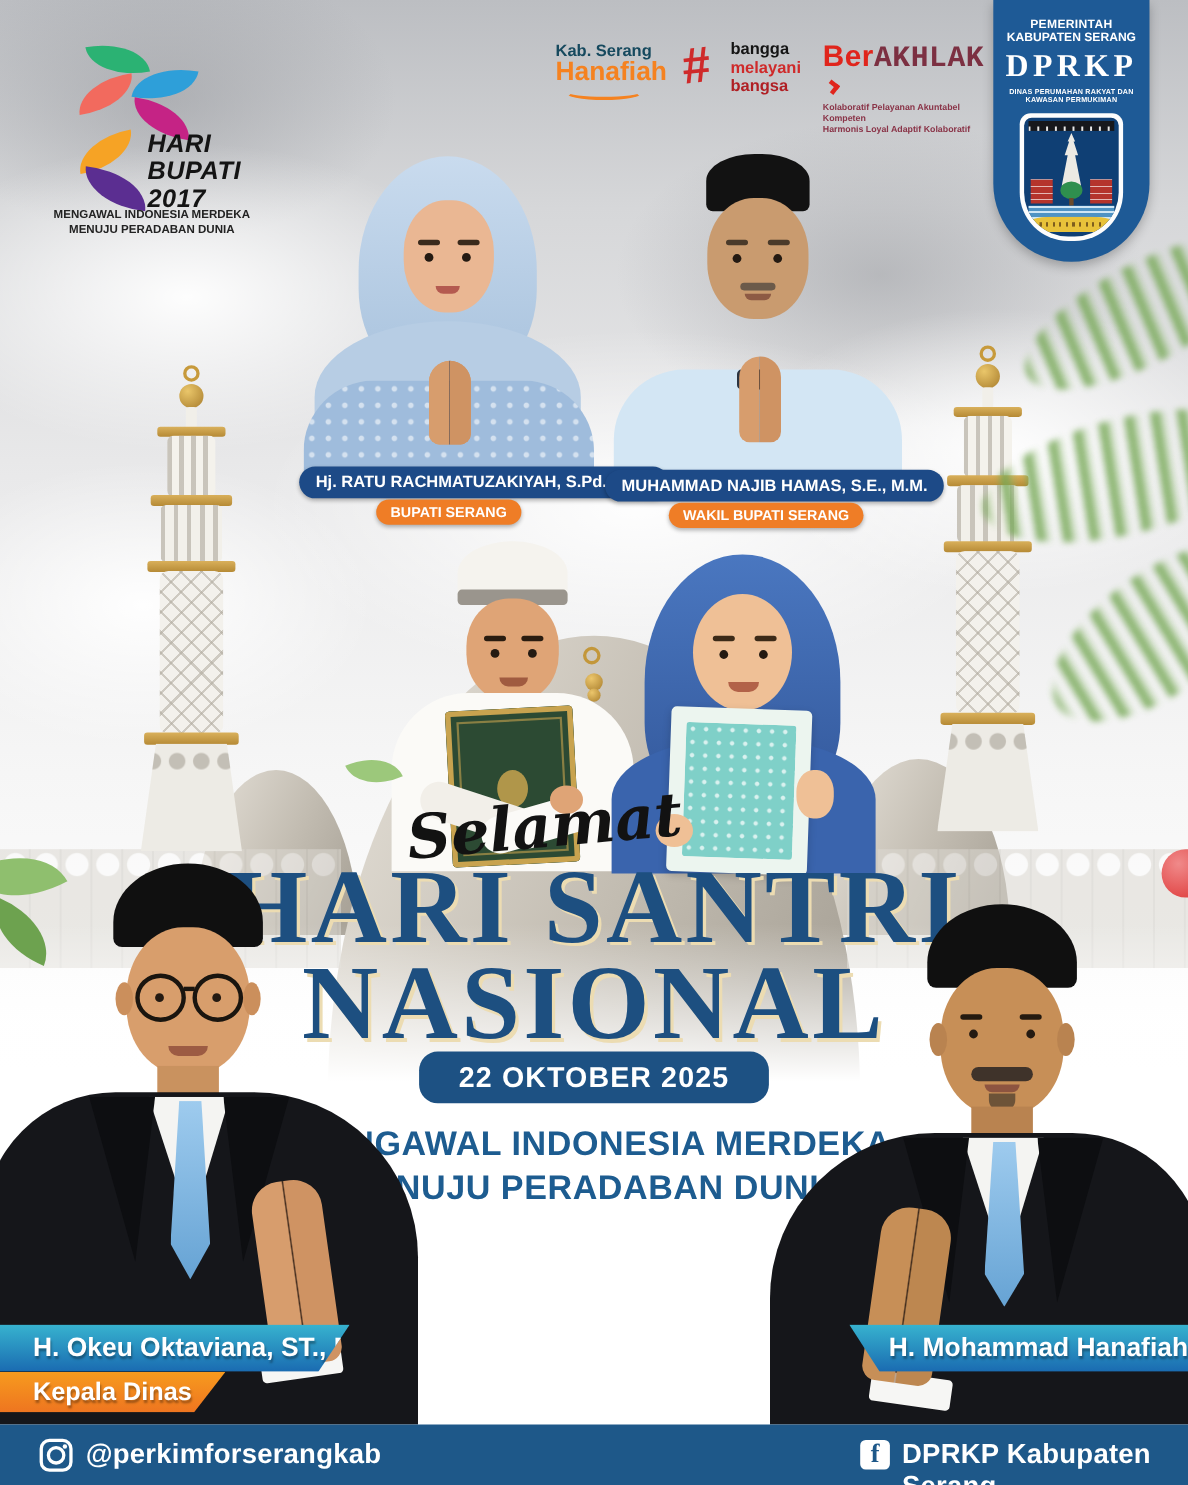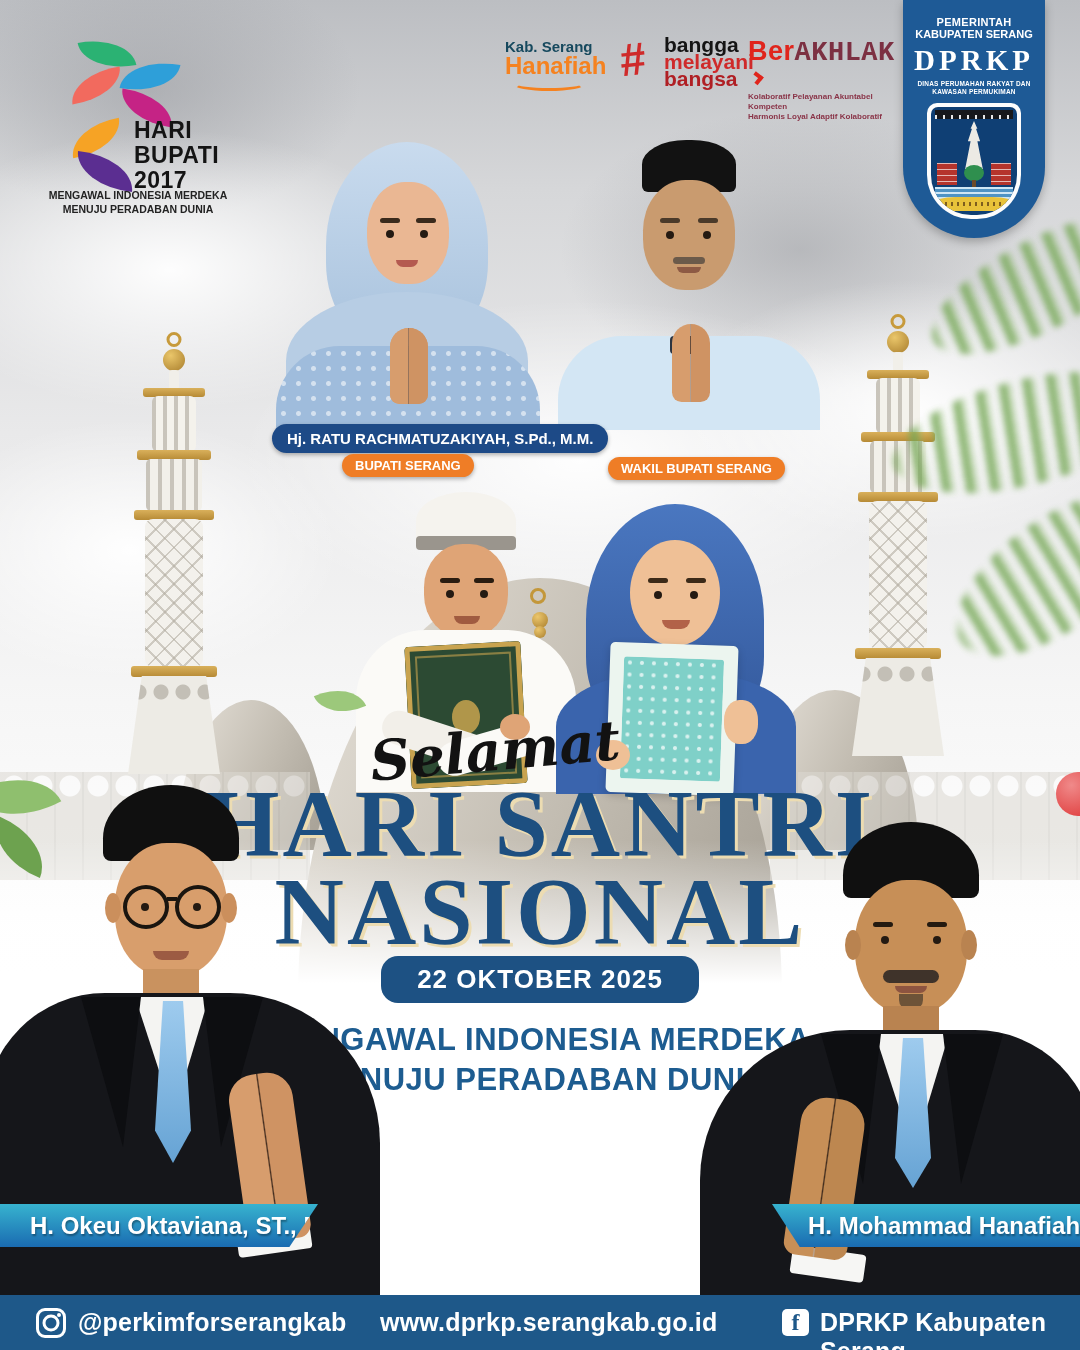--- a/index.html
+++ b/index.html
@@ -50,29 +50,29 @@
   .m-base { top:344px; width:92px; height:98px; background:#edebe5;
     background-image:radial-gradient(circle at 11px 16px, rgba(185,180,170,.8) 7px, transparent 8px);
     background-size:22px 98px; clip-path:polygon(15% 0, 85% 0, 100% 100%, 0 100%); }
 
   
   .frond { position:absolute; border-radius:50%; filter:blur(3px); opacity:.85;
     background:repeating-linear-gradient(95deg, rgba(118,168,86,.95) 0 9px, rgba(146,190,116,.35) 9px 14px, rgba(118,168,86,0) 14px 24px); }
 
   
   .leaf { position:absolute; }
-  .hs-title { position:absolute; font-weight:bold; color:#141414; font-size:23px; line-height:25px; letter-spacing:.5px; }
+  .hs-title { position:absolute; font-weight:bold; color:#141414; font-size:23px; line-height:25px; letter-spacing:.5px;font-style:italic; }
   .hs-tag { position:absolute; width:240px; text-align:center; font-size:10.5px; font-weight:bold; color:#232323; line-height:14px; }
 
   
   .ks1 { font-size:15px; font-weight:bold; color:#16495e; }
   .ks2 { font-size:24px; font-weight:bold; color:#f58220; line-height:22px; }
   .ks-arc { width:72px; height:14px; border:3px solid transparent; border-bottom:3px solid #f58220; border-radius:50%; margin-left:8px; }
   .bg-hash { position:absolute; font-size:46px; font-weight:bold; color:#cf2a2a; transform:rotate(-6deg); }
-  .bg-lines { position:absolute; font-size:21px; font-weight:bold; line-height:17px; }
+  .bg-lines { position:absolute; font-size:15px; font-weight:bold; line-height:17px; }
   .bg-l1 { color:#141414; } .bg-l2 { color:#cf2a2a; } .bg-l3 { color:#b01f24; }
   .ba-title { font-size:27px; font-weight:bold; line-height:26px; letter-spacing:.5px; }
   .ba-red { color:#e0251c; } .ba-dark { color:#7c3042;font-family:Liberation Mono, monospace; }
   .ba-arrow { display:inline-block; width:10px; height:10px; border-top:4px solid #e0251c; border-right:4px solid #e0251c; transform:rotate(38deg) translateY(-6px); }
   .ba-sub { font-size:8px; font-weight:bold; color:#8a3448; line-height:10px; }
 
   
   .gov { position:absolute; left:903px; top:0; width:142px; height:238px; background:#1e5a96;
     border-radius:0 0 71px 71px; text-align:center; color:#fff; box-shadow:0 4px 10px rgba(0,0,0,.25); }
   .gov-l1 { font-size:11px; font-weight:bold; margin-top:16px; letter-spacing:.3px; }
@@ -288,20 +288,23 @@
     <div style="left:122px;top:196px;width:38px;height:18px;background:#2c3440;border-radius:4px;"></div>
     <div class="hands" style="left:124px;top:184px;width:38px;height:78px;"></div>
   </div>
 
   <div class="pill pill-blue" style="left:272px;top:424px;">
     <span>Hj. RATU RACHMATUZAKIYAH, S.Pd., M.M.</span>
   </div>
   <div class="pill pill-orange" style="left:342px;top:454px;">
     <span>BUPATI SERANG</span>
   </div>
+  <div class="pill pill-blue" style="left:550px;top:427px;">
+    <span>MUHAMMAD NAJIB HAMAS, S.E., M.M.</span>
+  </div>
   <div class="pill pill-orange" style="left:608px;top:457px;">
     <span>WAKIL BUPATI SERANG</span>
   </div>
 
   <div class="fig" style="left:350px;top:492px;width:230px;height:300px;">
     <div style="left:66px;top:0;width:100px;height:58px;background:#f5f3ee;border-radius:50% 50% 8px 8px;"></div>
     <div style="left:66px;top:44px;width:100px;height:14px;background:#9a958d;border-radius:4px;"></div>
     <div class="skin" style="left:74px;top:52px;width:84px;height:94px;background:#dfa476;"></div>
     <div class="brow" style="left:90px;top:86px;background:#2a1c10;"></div>
     <div class="brow" style="left:124px;top:86px;background:#2a1c10;"></div>
@@ -385,25 +388,27 @@
     <div style="left:200px;top:216px;width:36px;height:150px;background:linear-gradient(180deg,#9ecbee,#66a3d4);clip-path:polygon(22% 0,78% 0,100% 80%,50% 100%,0 80%);"></div>
     <div style="left:126px;top:212px;width:60px;height:150px;background:#0d0e11;clip-path:polygon(100% 0,0 0,70% 100%);"></div>
     <div style="left:248px;top:212px;width:60px;height:150px;background:#0d0e11;clip-path:polygon(0 0,100% 0,30% 100%);"></div>
     <div class="cuff" style="left:96px;top:428px;width:74px;height:28px;transform:rotate(8deg);"></div>
     <div class="hands" style="left:98px;top:276px;width:64px;height:160px;transform:rotate(8deg);background:linear-gradient(90deg,#c78f57 47%, rgba(110,65,30,.45) 49%, #bd8750 51%);"></div>
   </div>
 
   <div class="ribbon rb-blue" style="left:0;top:1204px;width:318px;padding-left:30px;clip-path:polygon(0 0,100% 0,91% 100%,0 100%);">
     <span>H. Okeu Oktaviana, ST., M. Pd.</span>
   </div>
+  <div class="ribbon rb-orange" style="left:0;top:1247px;width:205px;padding-left:30px;clip-path:polygon(0 0,100% 0,86% 100%,0 100%);">
+    <span>Kepala Dinas</span>
+  </div>
   <div class="ribbon rb-blue" style="left:772px;top:1204px;width:308px;padding-left:36px;clip-path:polygon(0 0,100% 0,100% 100%,9% 100%);">
     <span>H. Mohammad Hanafiah, ST., MT.</span>
   </div>
 
   <div class="footer">
     <div class="ig-icon"></div>
     <div class="f-text" style="left:78px;">@perkimforserangkab</div>
-    <div class="f-text" style="left:380px;width:330px;text-align:center;">www.dprkp.serangkab.go.id</div>
     <div class="fb-icon">f</div>
     <div class="f-text" style="left:820px;">DPRKP Kabupaten Serang</div>
   </div>
 
 </div>
 
 </body></html>

